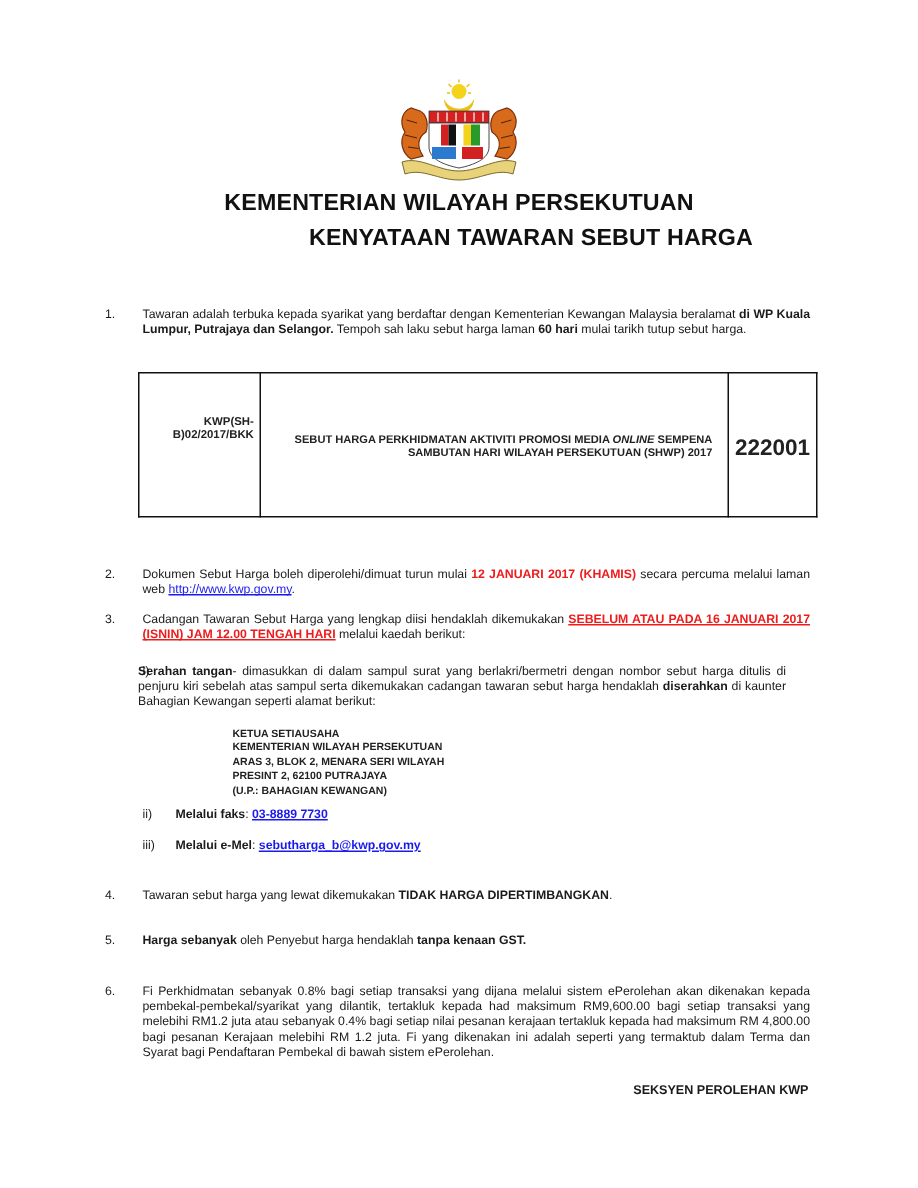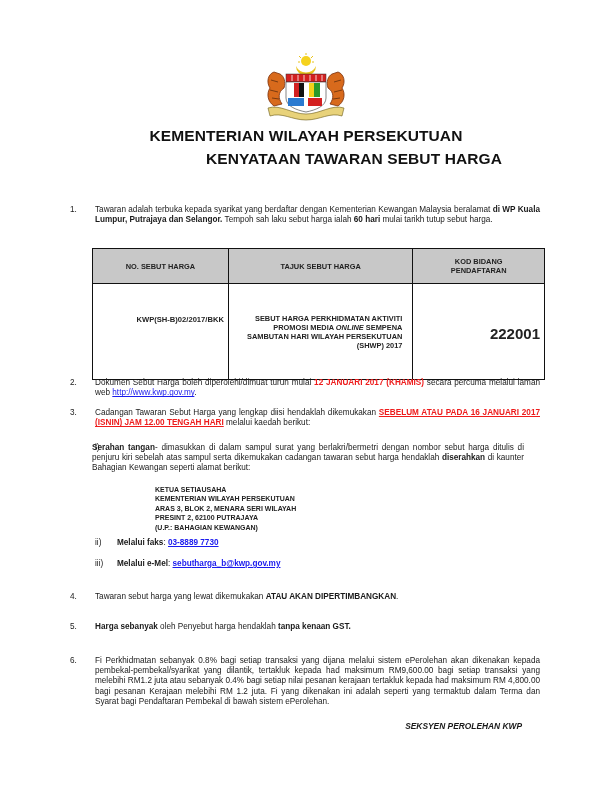--- a/index.html
+++ b/index.html
@@ -22,21 +22,21 @@
     .underred { color: #ee1c1c; font-weight: bold; text-decoration: underline; }
     table.tw { position: absolute; left: 92px; top: 248px; width: 453px;
       border-collapse: collapse; }
     table.tw td, table.tw th { border: 1.6px solid #111; text-align: center;
       font-weight: bold; font-size: 7.4px; line-height: 9px; padding: 0 4px; }
     table.tw th { background: #c8c8c8; height: 34px; color: #222; }
     table.tw td { height: 71px; color: #222; text-align: right; }
     .sub { position: absolute; }
     .addr { position: absolute; left: 155px; top: 485px; font-weight: bold;
       font-size: 7px; line-height: 9.4px; color: #222; }
-    .sig { position: absolute; right: 90px; top: 721px; font-weight: bold; font-size: 8.4px; font-style: italic; }
+    .sig { position: absolute; right: 73px; top: 721px; font-weight: bold; font-size: 8.4px; }
   </style>
 </head>
 <body>
 
 <div class="crest">
   <svg width="100" height="70" viewBox="0 0 100 70">
 
     <path d="M40 14 A11 11 0 0 0 60 14 A9 9 0 0 1 40 14 Z" fill="#e8c21a"></path>
     <circle cx="50" cy="9" r="5" fill="#f5d21e"></circle>
     <g stroke="#e8c21a" stroke-width="1">
@@ -78,30 +78,25 @@
 
     <path d="M12 56 C24 52 36 62 50 62 C64 62 76 52 88 56 L86 64 C74 60 64 68 50 68 C36 68 26 60 14 64 Z" fill="#e8d27a" stroke="#6a5a1a" stroke-width="0.6"></path>
   </svg>
 </div>
 
 <div class="title t1">KEMENTERIAN WILAYAH PERSEKUTUAN</div>
 <div class="title t2">KENYATAAN TAWARAN SEBUT HARGA</div>
 
 <div class="num" style="top:205px">1.</div>
 <div class="para" style="top:205px">
-  <span>Tawaran adalah terbuka kepada syarikat yang  berdaftar dengan Kementerian Kewangan Malaysia beralamat </span><b>di WP Kuala Lumpur, Putrajaya dan Selangor.</b><span> Tempoh sah laku sebut harga ialah </span><b>60 hari</b><span> mulai tarikh tutup sebut harga.</span>
+  <span>Tawaran adalah terbuka kepada syarikat yang  berdaftar dengan Kementerian Kewangan Malaysia beralamat </span><b>di WP Kuala Lumpur, Putrajaya dan Selangor.</b><span> Tempoh sah laku sebut harga laman </span><b>60 hari</b><span> mulai tarikh tutup sebut harga.</span>
 </div>
 
 <table class="tw">
   <tbody>
-      <tr>
-    <th style="width:137px">NO. SEBUT HARGA</th>
-    <th style="width:190px">TAJUK SEBUT HARGA</th>
-    <th style="width:100px; padding:0 18px">KOD BIDANG PENDAFTARAN</th>
-  </tr>
   <tr>
     <td class="red" style="font-size:7.6px; padding-bottom:24px">KWP(SH-B)02/2017/BKK</td>
     <td style="padding: 0 10px">
       <span>SEBUT HARGA PERKHIDMATAN AKTIVITI PROMOSI MEDIA  </span><i>ONLINE</i><span> SEMPENA SAMBUTAN HARI WILAYAH PERSEKUTUAN (SHWP) 2017</span>
     </td>
     <td class="red" style="font-size:15px; padding-top:4px">222001</td>
   </tr>
 </tbody>
   </table>
 
@@ -133,21 +128,21 @@
   <b>Melalui faks</b><span>: </span><span class="blue">03-8889 7730</span>
 </div>
 
 <div class="sub" style="left:95px; top:559px">iii)</div>
 <div class="sub" style="left:117px; top:559px">
   <b>Melalui e-Mel</b><span>: </span><span class="blue">sebutharga_b@kwp.gov.my</span>
 </div>
 
 <div class="num" style="top:592px">4.</div>
 <div class="para" style="top:592px">
-  <span>Tawaran sebut harga yang lewat dikemukakan </span><b>ATAU AKAN DIPERTIMBANGKAN</b><span>.</span>
+  <span>Tawaran sebut harga yang lewat dikemukakan </span><b>TIDAK HARGA DIPERTIMBANGKAN</b><span>.</span>
 </div>
 
 <div class="num" style="top:622px">5.</div>
 <div class="para" style="top:622px">
   <b>Harga sebanyak</b><span> oleh Penyebut harga hendaklah </span><b>tanpa kenaan GST.</b>
 </div>
 
 <div class="num" style="top:656px">6.</div>
 <div class="para" style="top:656px">
   <span>Fi Perkhidmatan sebanyak 0.8% bagi setiap transaksi yang dijana melalui sistem ePerolehan akan dikenakan kepada pembekal-pembekal/syarikat yang dilantik, tertakluk kepada had maksimum RM9,600.00 bagi setiap transaksi yang melebihi RM1.2 juta atau sebanyak 0.4% bagi setiap nilai pesanan kerajaan tertakluk kepada had maksimum RM 4,800.00 bagi pesanan Kerajaan melebihi RM 1.2 juta. Fi yang dikenakan ini adalah seperti yang termaktub dalam Terma dan Syarat bagi Pendaftaran Pembekal di bawah sistem ePerolehan.</span>

